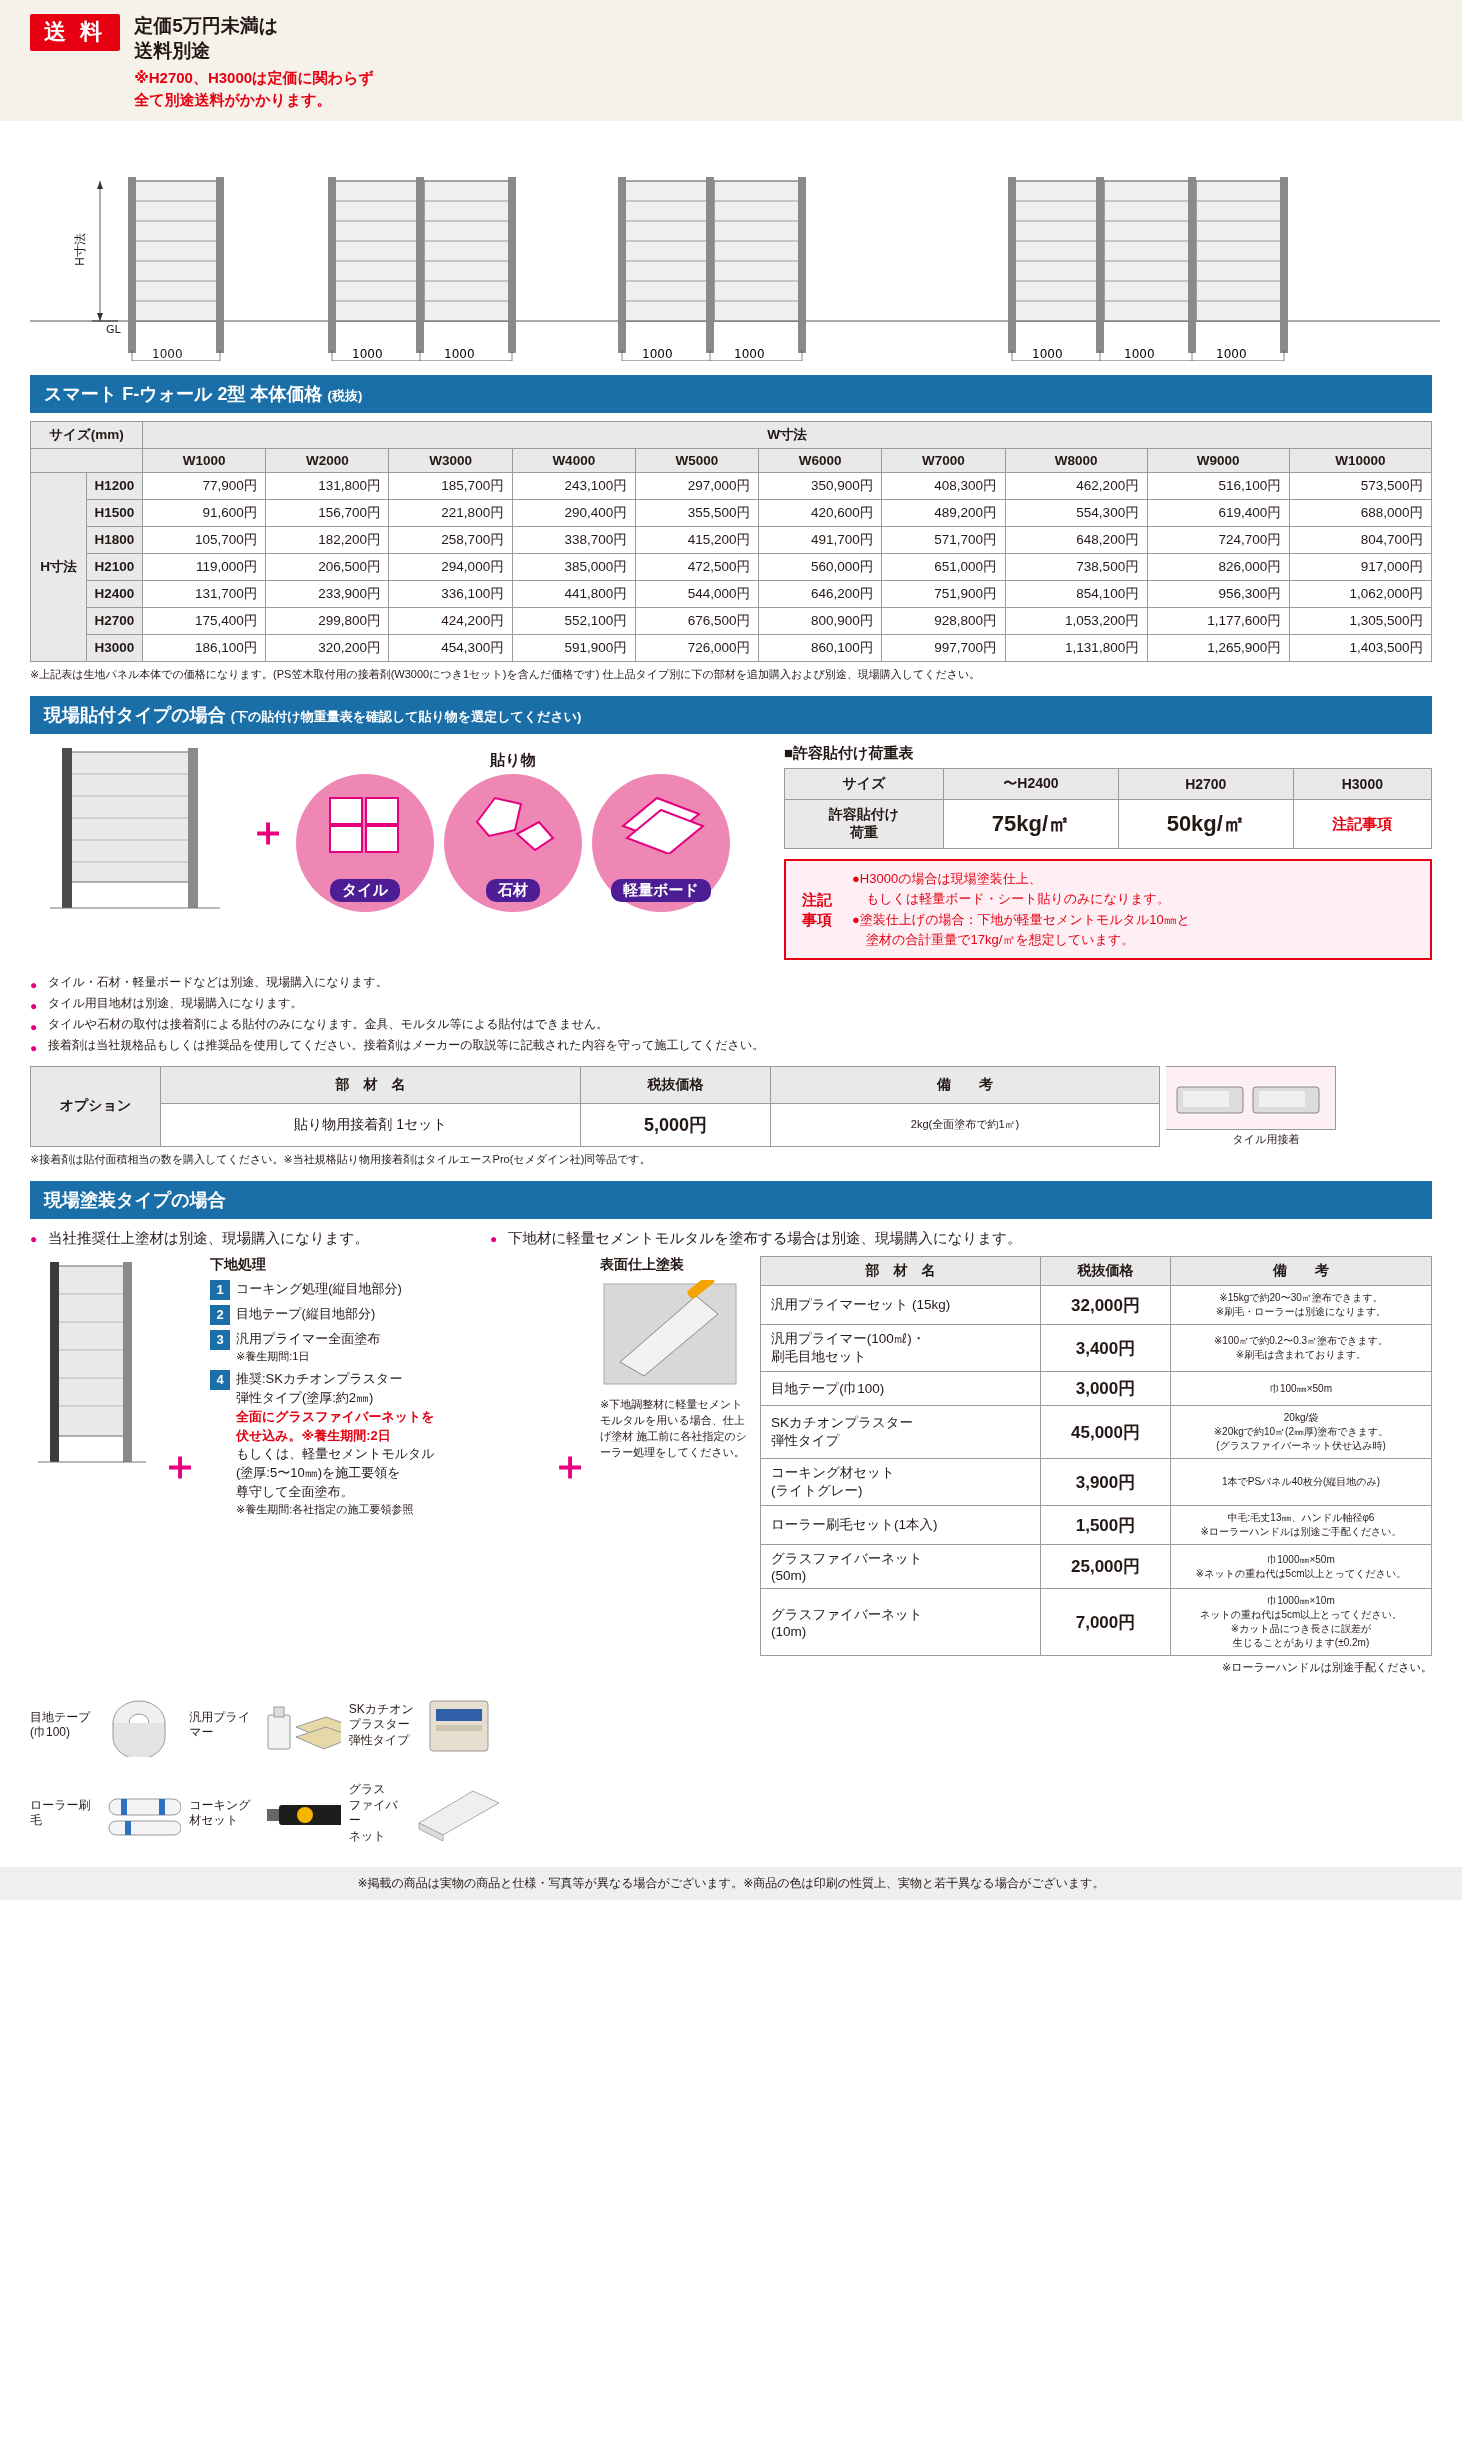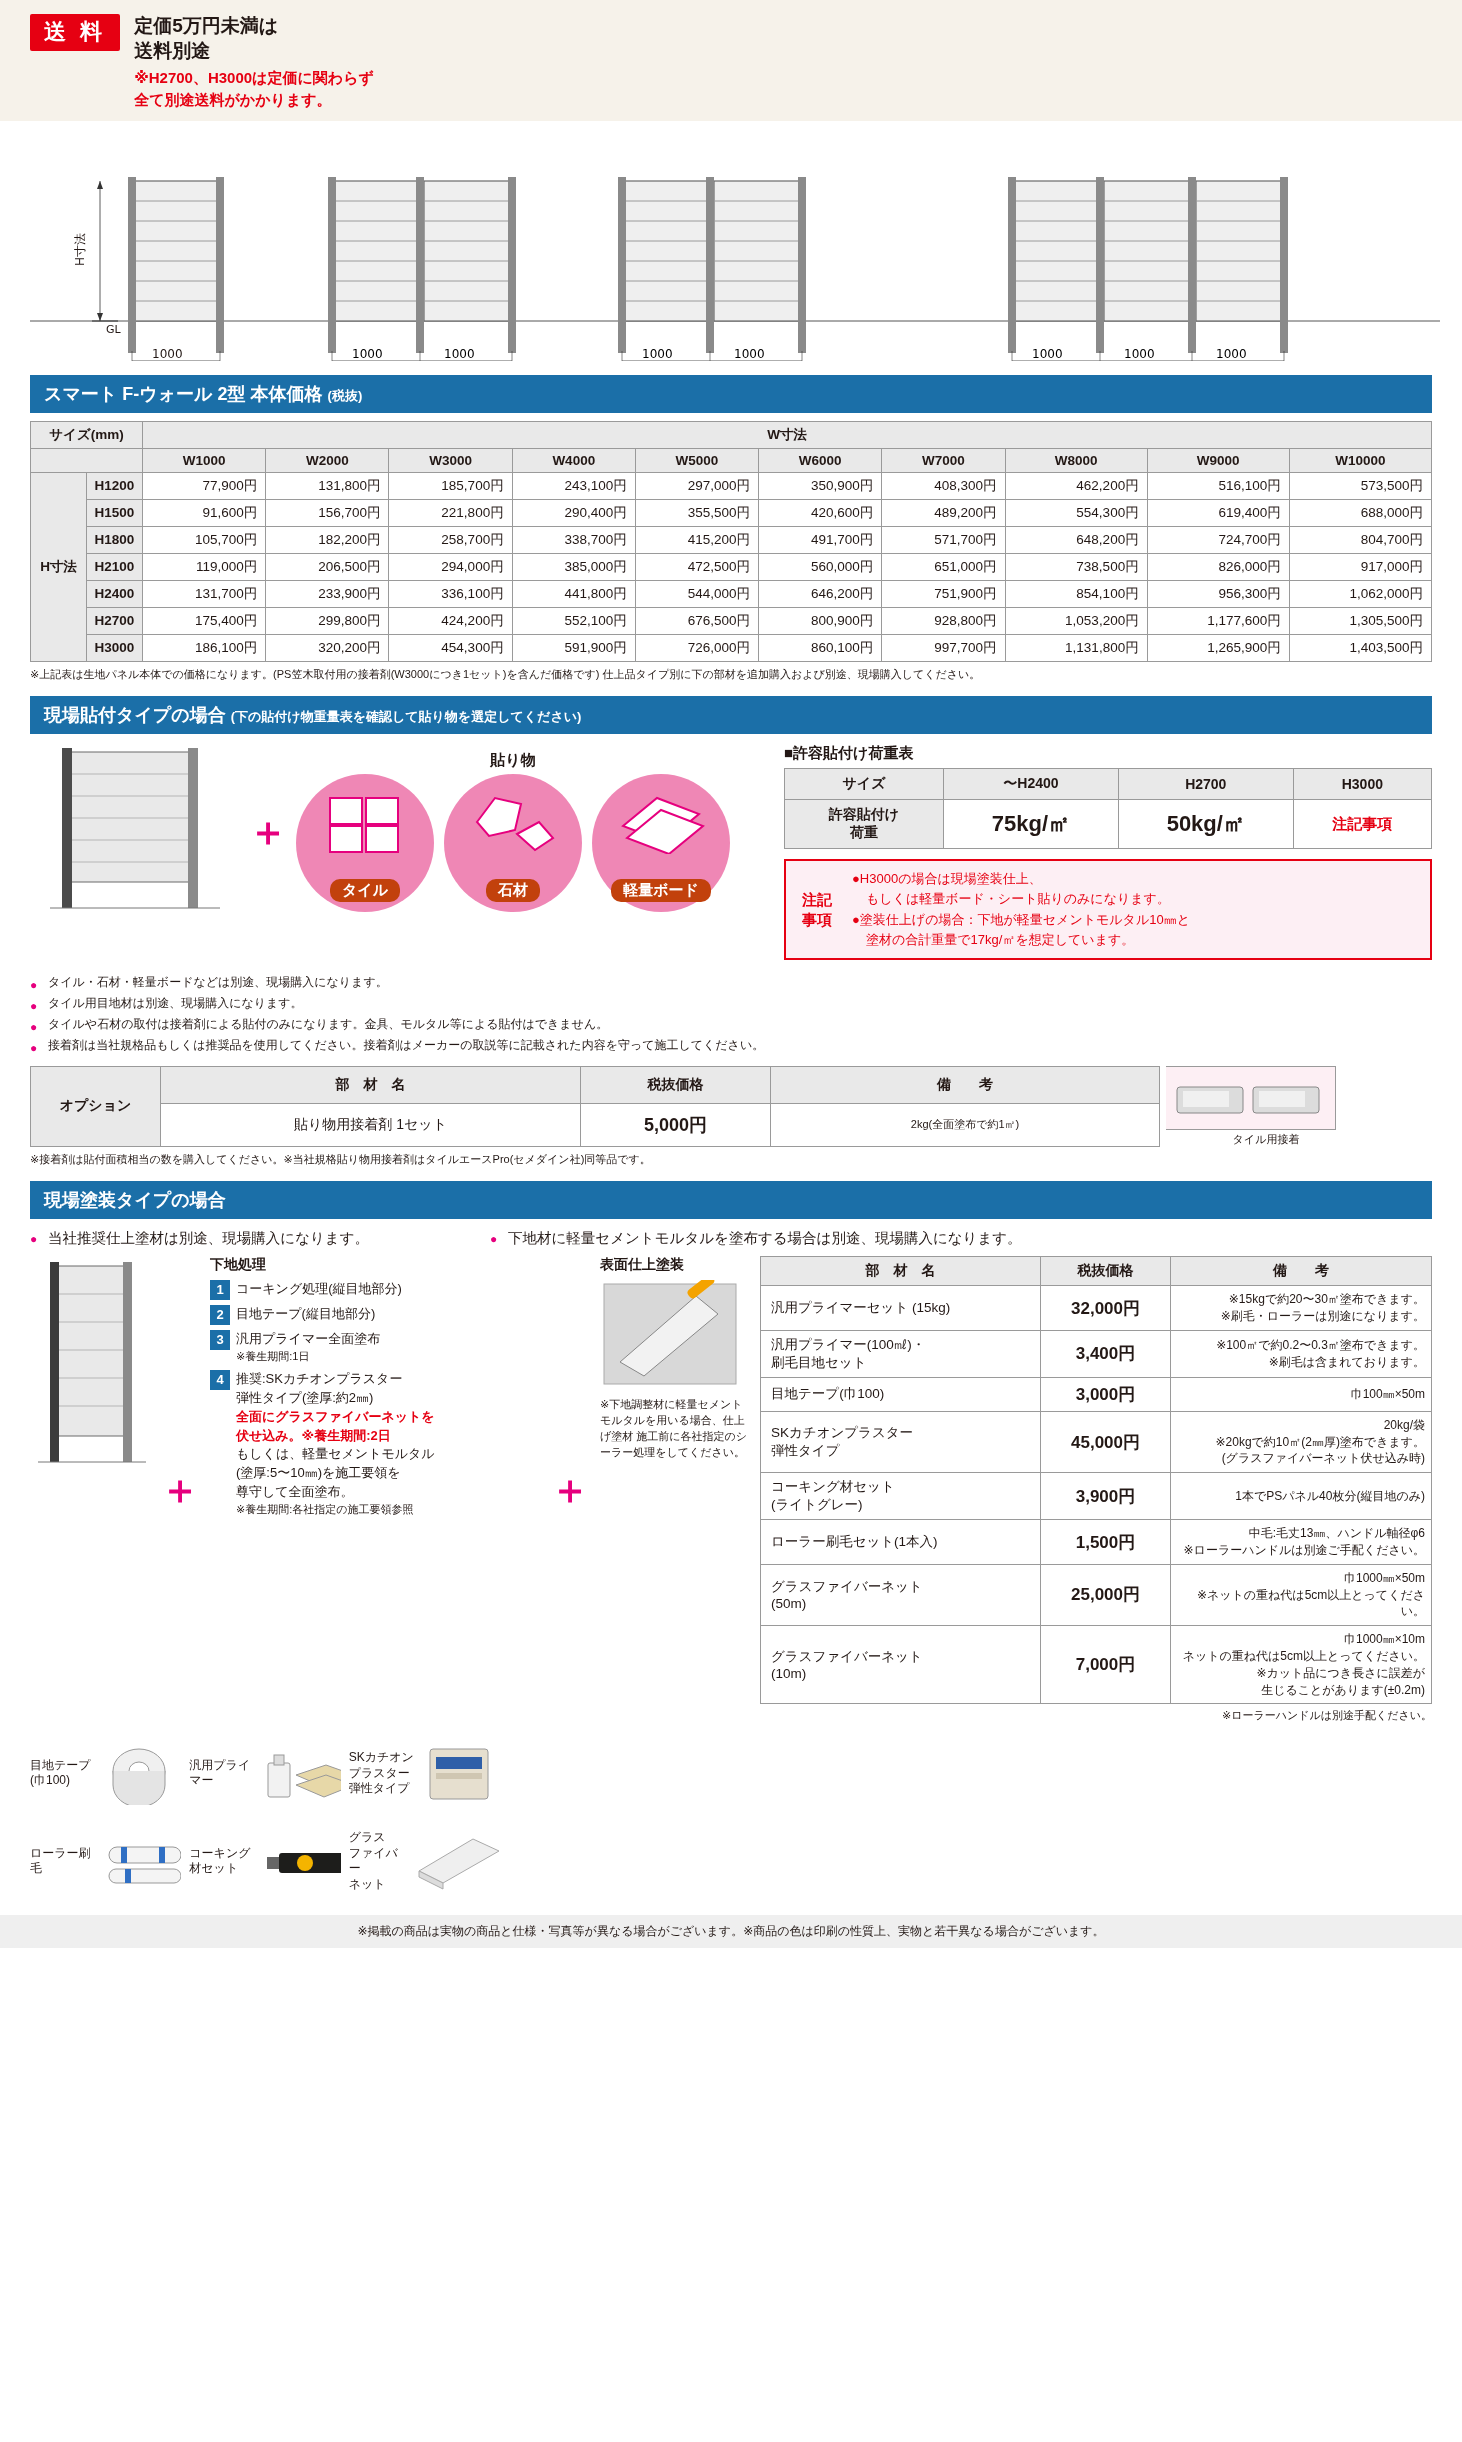--- a/index.html
+++ b/index.html
@@ -61,21 +61,21 @@
   .plus { font-size:40px; color:#e6007e; font-weight:bold; }
   .hariumono-label { text-align:center; font-size:15px; font-weight:bold; margin-bottom:4px;}
 
   .circle-items { display:flex; gap:10px; }
   .circle {
     width:138px; height:138px; border-radius:50%; background:#ef87b5;
     display:flex; flex-direction:column; align-items:center; justify-content:flex-end;
     padding-bottom:10px; position:relative;
   }
   .circle .cap {
-    color:#fff; font-weight:bold; font-size:15px; background:#c2410c;
+    color:#fff; font-weight:bold; font-size:15px; background:#4c1d95;
     border-radius:10px; padding:2px 12px;
   }
   .circle .art { position:absolute; top:18px; left:0; right:0; display:flex; justify-content:center; }
 
   .cap-table { border-collapse:collapse; width:100%; font-size:14px; }
   .cap-table th, .cap-table td { border:1px solid #9a9a9a; text-align:center; padding:6px 4px; }
   .cap-table th { background:#e9e9e9; font-weight:bold; }
   .cap-table td.big { font-size:22px; font-weight:bold; }
   .cap-table td.red { color:#e60012; font-weight:bold; font-size:15px;border-radius:13px; }
   .cap-title { font-weight:bold; font-size:15px; margin-bottom:5px; }
@@ -111,21 +111,21 @@
   .step-row { display:flex; margin-bottom:5px; font-size:13px; line-height:1.45;}
   .step-num { background:#1b6fa8; color:#fff; font-weight:bold; width:20px; height:20px;
               display:flex; align-items:center; justify-content:center; margin-right:6px; flex:0 0 20px;}
   .step-red { color:#e60012; font-weight:bold; }
   .small-note { font-size:11px; line-height:1.45; }
 
   table.mat { border-collapse:collapse; width:100%; font-size:13px; }
   table.mat th, table.mat td { border:1px solid #9a9a9a; padding:5px 6px; text-align:center; }
   table.mat th { background:#e9e9e9; font-weight:bold; font-size:14px;}
   table.mat td.price { font-size:17px; font-weight:bold; white-space:nowrap;}
-  table.mat td.remark { text-align:right; font-size:12px; line-height:1.4; }
+  table.mat td.remark { text-align:center; font-size:10px; line-height:1.4; }
   table.mat td.name { text-align:left; font-size:13.5px; padding-left:10px;}
 
   .prod-grid { display:grid; grid-template-columns:repeat(3, 1fr); gap:8px; width:470px; margin-top:10px;}
   .prod-cell { display:flex; align-items:center; gap:6px; font-size:12px; height:80px;}
   .prod-cap { line-height:1.3; }
   .bottom-bar { background:#efefef; text-align:center; font-size:12px; padding:8px; margin-top:14px;}
 </style>
 </head>
 <body>
 

